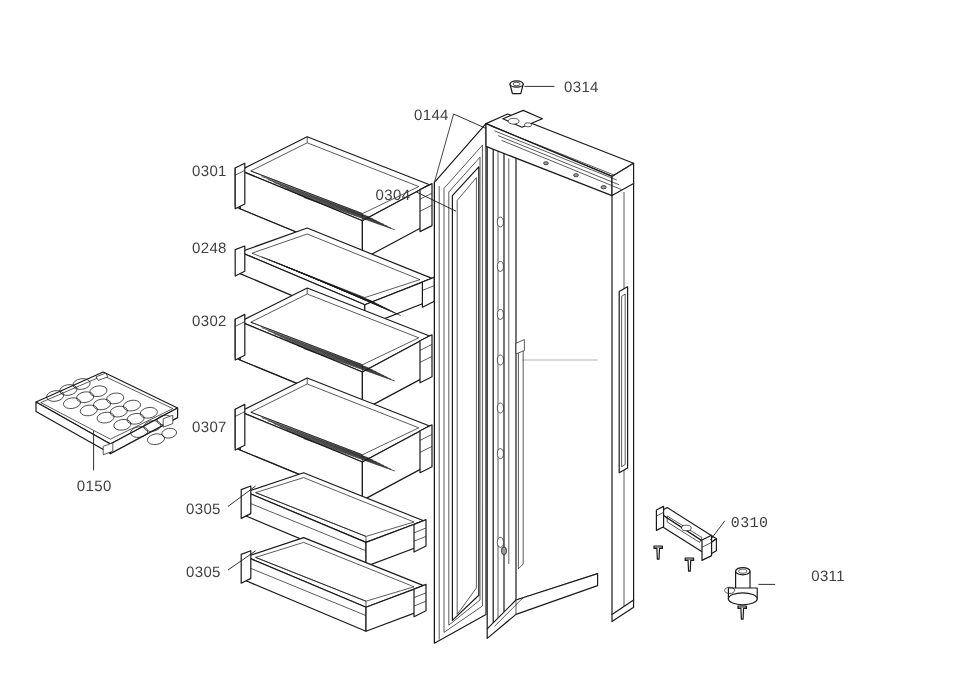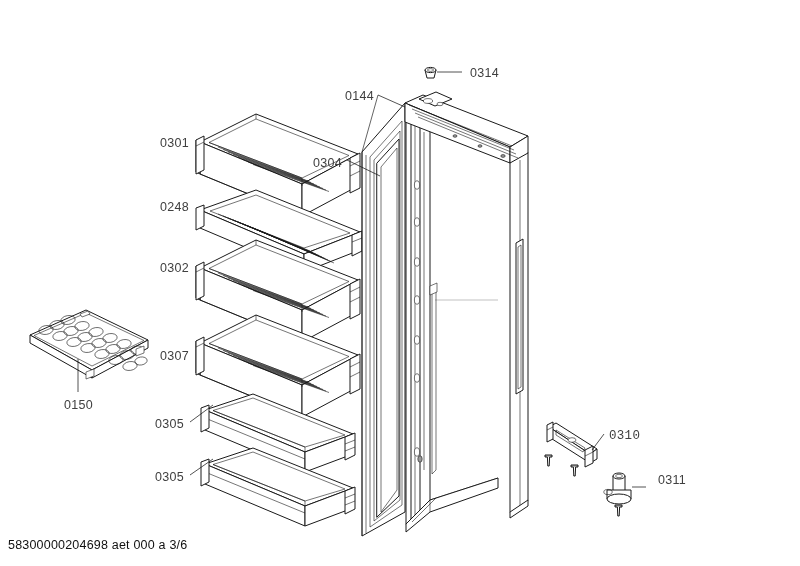--- a/index.html
+++ b/index.html
@@ -302,17 +302,16 @@
   <div class="lbl" style="left:160px;top:200px;">0248</div>
   <div class="lbl" style="left:160px;top:261px;">0302</div>
   <div class="lbl" style="left:160px;top:349px;">0307</div>
   <div class="lbl" style="left:155px;top:417px;">0305</div>
   <div class="lbl" style="left:155px;top:470px;">0305</div>
   <div class="lbl" style="left:64px;top:398px;">0150</div>
   <div class="lbl" style="left:345px;top:89px;">0144</div>
   <div class="lbl" style="left:313px;top:156px;">0304</div>
   <div class="lbl" style="left:470px;top:66px;">0314</div>
   <div class="lbl" style="left:609px;top:429px;font-family:Liberation Mono, monospace;">0310</div>
-  <div class="lbl" style="left:658px;top:473px;">0311</div>
-
-  <div id="footer">58300000204698 aet 000 a 3/6</div>
+  <div class="lbl" style="left:676px;top:473px;">0311</div>
+
 
 </div>
 
 </body></html>

